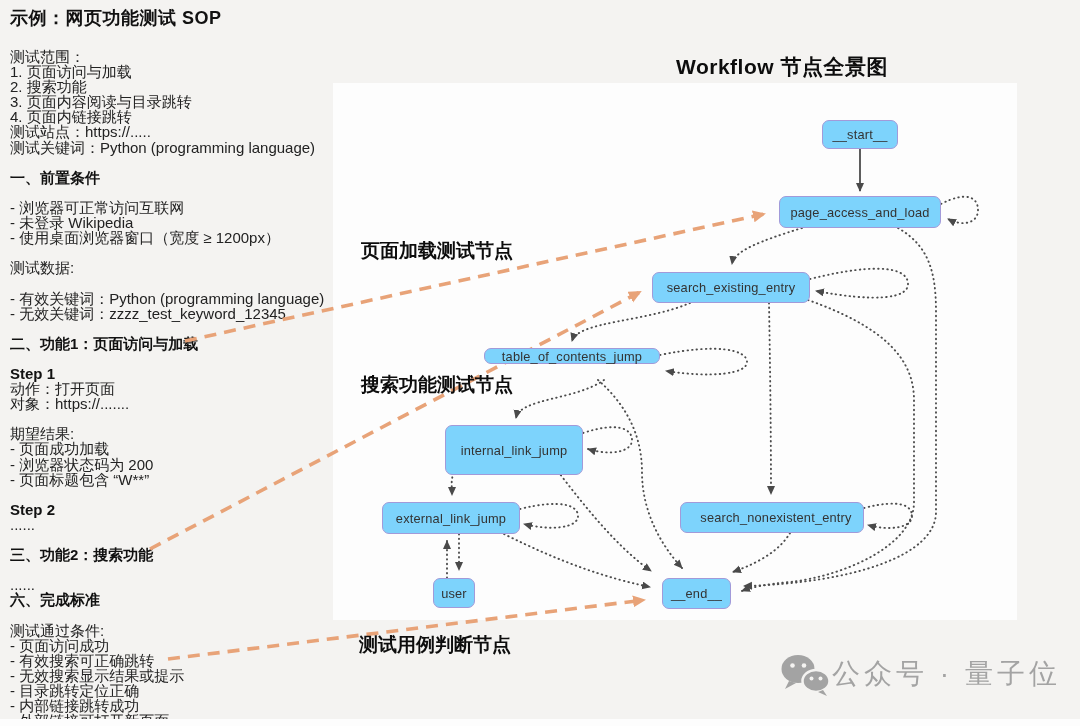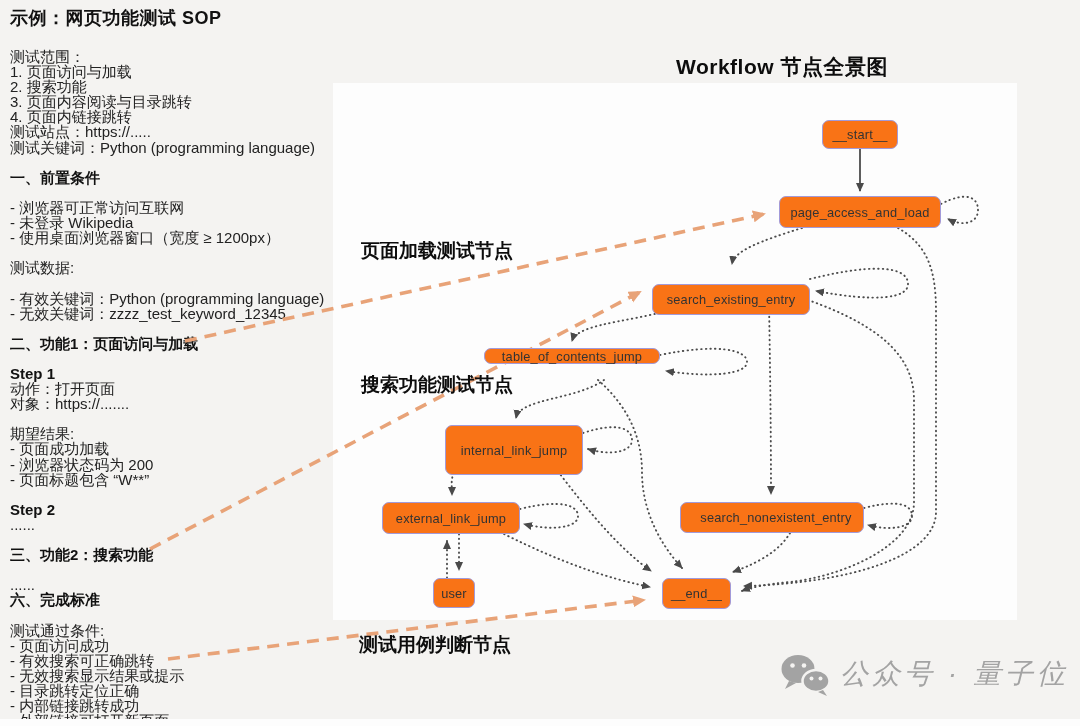--- a/index.html
+++ b/index.html
@@ -24,26 +24,26 @@
     position:absolute;left:676px;top:53px;
     font-size:21px;font-weight:700;color:#0d0d0d;letter-spacing:.5px;
   }
   #edges{position:absolute;left:0;top:0;width:1080px;height:726px;pointer-events:none;}
   .edge{fill:none;stroke:#4c4c4c;}
   .edge.dotted{stroke-width:1.9;stroke-dasharray:0.5 4.1;stroke-linecap:round;}
   .edge.solid{stroke-width:1.8;}
   .callout{fill:none;stroke:#e8a378;stroke-width:3.6;stroke-dasharray:12 8;}
   .node{
     position:absolute;box-sizing:border-box;
-    background:#f97316;border:1.3px solid #a29ad9;border-radius:7px;
+    background:#7dd3fc;border:1.3px solid #a29ad9;border-radius:7px;
     display:flex;align-items:center;justify-content:center;
     font-size:12.8px;color:#333;letter-spacing:.2px;white-space:nowrap;
   }
   .seclabel{position:absolute;font-size:19px;font-weight:700;color:#0d0d0d;white-space:nowrap;margin-left:20px;}
-  .watermark{position:absolute;left:778px;top:652px;display:flex;align-items:center;gap:8px;font-style:italic;}
+  .watermark{position:absolute;left:778px;top:652px;display:flex;align-items:center;gap:0;}
   .watermark span{font-size:28px;color:#a3a3a3;letter-spacing:4px;white-space:nowrap;}
   .bottom-strip{position:absolute;left:0;top:719px;width:1080px;height:7px;background:#fdfdfd;}
 </style>
 </head>
 <body>
 
 <div id="stage">
 
   <div class="page-title">示例：网页功能测试 SOP</div>
 
@@ -130,21 +130,21 @@
       <path d="M547,457 C578,498 614,545 651,571" class="edge dotted" marker-end="url(#arrow)"></path>
       <path d="M504,534 C560,562 606,578 650,587" class="edge dotted" marker-end="url(#arrow)"></path>
       <path d="M185,341 L764,214" class="callout" marker-end="url(#arrowOrange)"></path>
       <path d="M150,549 L640,292" class="callout" marker-end="url(#arrowOrange)"></path>
       <path d="M168,659 L644,600" class="callout" marker-end="url(#arrowOrange)"></path>
     </svg>
 
   <div id="nodes">
       <div class="node" style="left: 822px; top: 120px; width: 76px; height: 29px;">__start__</div>
       <div class="node" style="left: 779px; top: 196px; width: 162px; height: 32px;">page_access_and_load</div>
-      <div class="node" style="left: 652px; top: 284px; width: 158px; height: 31px;">search_existing_entry</div>
+      <div class="node" style="left: 652px; top: 272px; width: 158px; height: 31px;">search_existing_entry</div>
       <div class="node" style="left: 484px; top: 348px; width: 176px; height: 16px;">table_of_contents_jump</div>
       <div class="node" style="left: 445px; top: 425px; width: 138px; height: 50px;">internal_link_jump</div>
       <div class="node" style="left: 382px; top: 502px; width: 138px; height: 32px;">external_link_jump</div>
       <div class="node" style="left: 680px; top: 502px; width: 184px; height: 31px; padding-left: 8px;">search_nonexistent_entry</div>
       <div class="node" style="left: 433px; top: 578px; width: 42px; height: 30px;">user</div>
       <div class="node" style="left: 662px; top: 578px; width: 69px; height: 31px;">__end__</div>
     </div>
   <div id="seclabels">
       <div class="seclabel" style="left: 341px; top: 238px;">页面加载测试节点</div>
       <div class="seclabel" style="left: 341px; top: 372px;">搜索功能测试节点</div>

